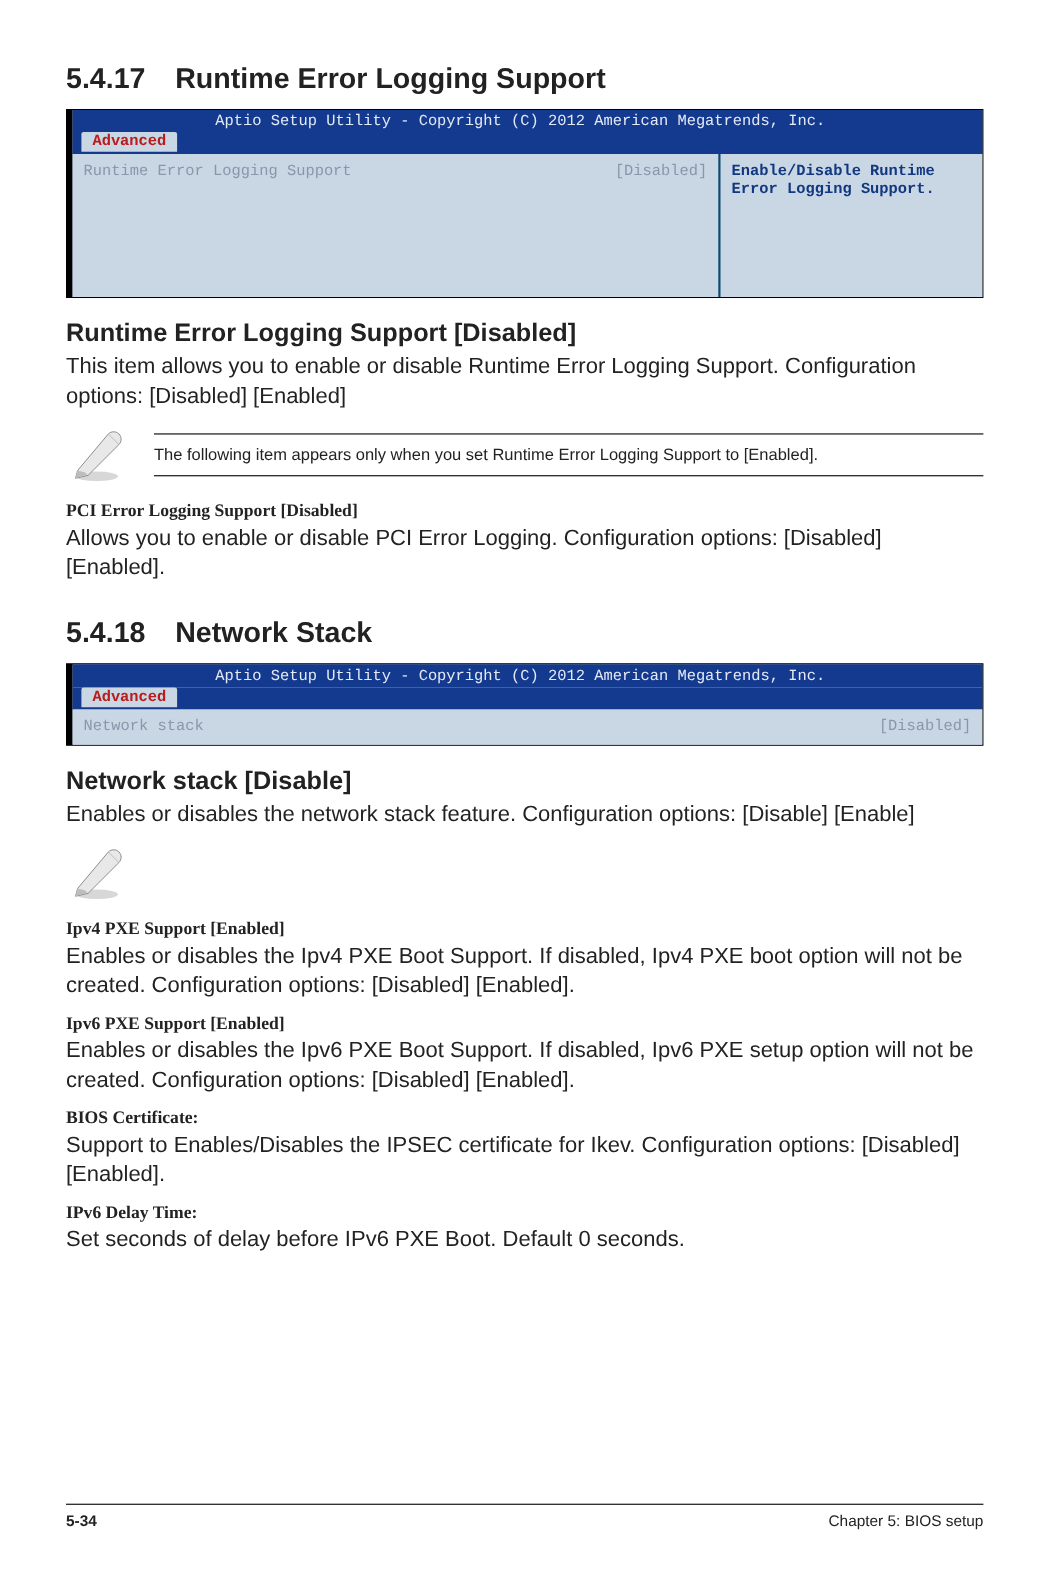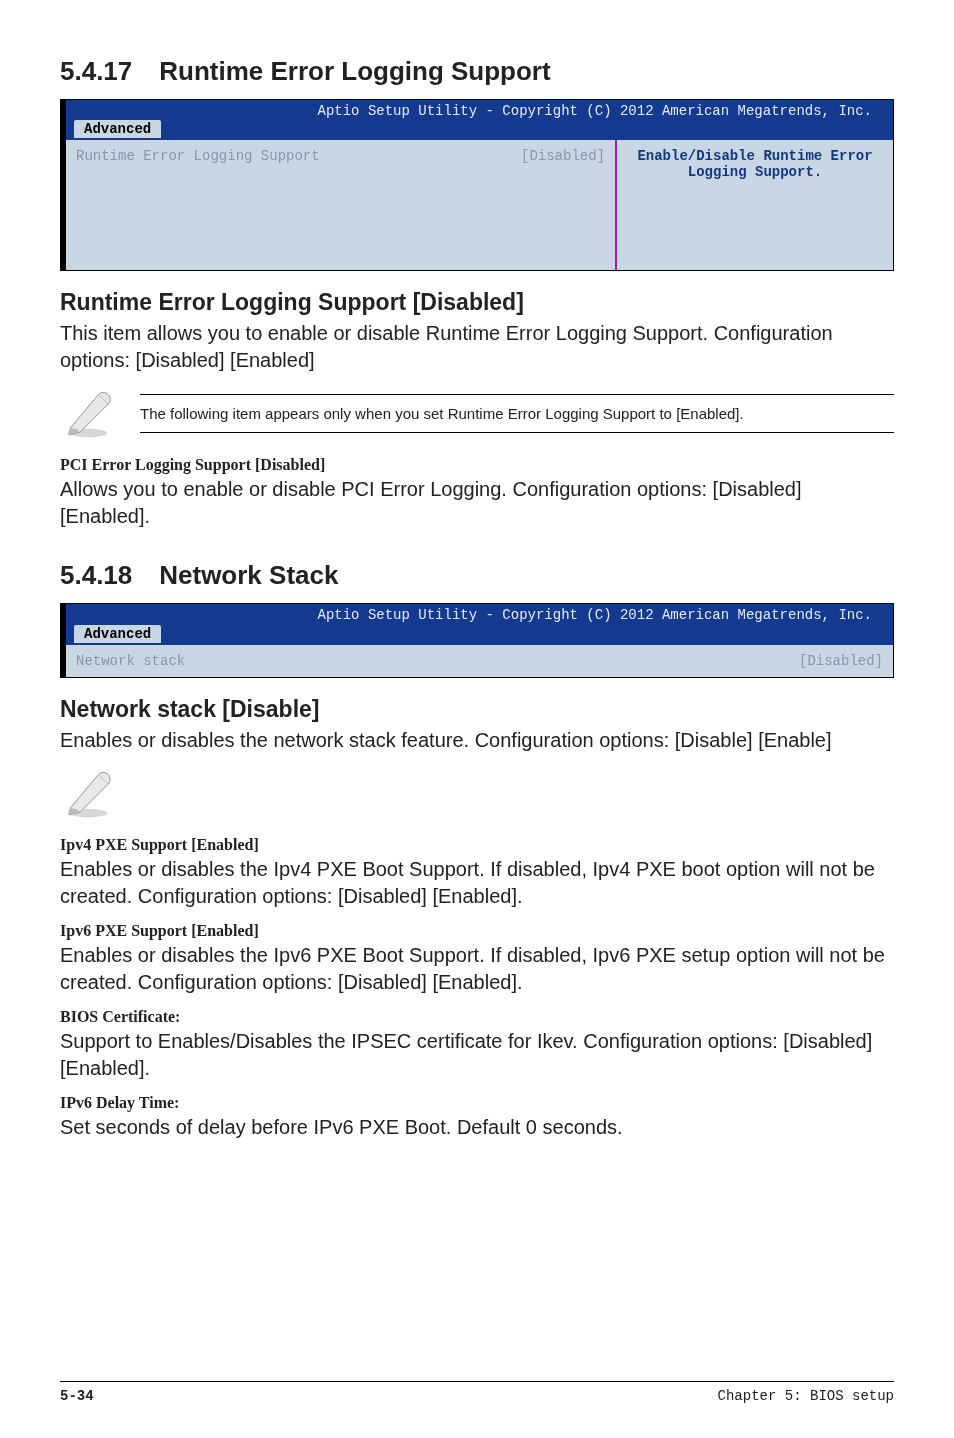--- a/index.html
+++ b/index.html
@@ -45,54 +45,53 @@
     font-size: 14px;
     background: #c9d6e4;
     margin-bottom: 8px;
   }
   .bios .topbar {
     background: #133a8f;
     color: #e4e9f5;
     padding: 2px 21px 0 8px;
     line-height: 1.3;
     white-space: pre;
-    text-align: right;
+    text-align: center;
   }
   .bios .tabrow {
     background: #133a8f;
     padding: 0 8px 2px 8px;
     line-height: 1.3;
   }
   .bios .tab {
     display: inline-block;
     background: #c9d6e4;
-    color: #000000;
+    color: #b91c1c;
     padding: 0 10px;
     border-top-left-radius: 2px;
     border-top-right-radius: 2px;
     font-weight: bold;
   }
   .bios .pane {
     display: flex;
     background: #c9d6e4;
   }
   .bios .left {
     flex: 1 1 auto;
     padding: 8px 10px;
     color: #8a97ab;
     min-height: 40px;
   }
   .bios .left .row { display:flex; justify-content: space-between; white-space: pre; }
   .bios .right {
-    width: 278px;
-    border-left: 2px solid #a21caf;
+    width: 240px;
+    border-left: 2px solid #0c4a6e;
     padding: 8px 10px;
     color: #12397f;
     font-weight: bold;
-    text-align: center;
   }
   .bios.short .left { min-height: 30px; }
   .bios.tall .pane { min-height: 130px; }
 
   
   .note {
     display: flex;
     align-items: flex-start;
     gap: 24px;
     margin: 10px 0 16px 0;
@@ -114,27 +113,26 @@
     font-size: 15px;
     padding: 6px 0;
   }
 
   .section-gap { height: 26px; }
 
   .footer {
     position: absolute;
     left: 60px;
     right: 60px;
-    bottom: 34px;
+    bottom: 48px;
     border-top: 1px solid #000;
     padding-top: 6px;
     display: flex;
     justify-content: space-between;
     font-size: 14px;
-    font-family: Liberation Mono, monospace;
   }
   .footer .pn { font-weight: bold; }
 </style>
 </head>
 <body>
 
 <div class="h2">
   <span class="num">5.4.17</span>
   <span>Runtime Error Logging Support</span>
 </div>

